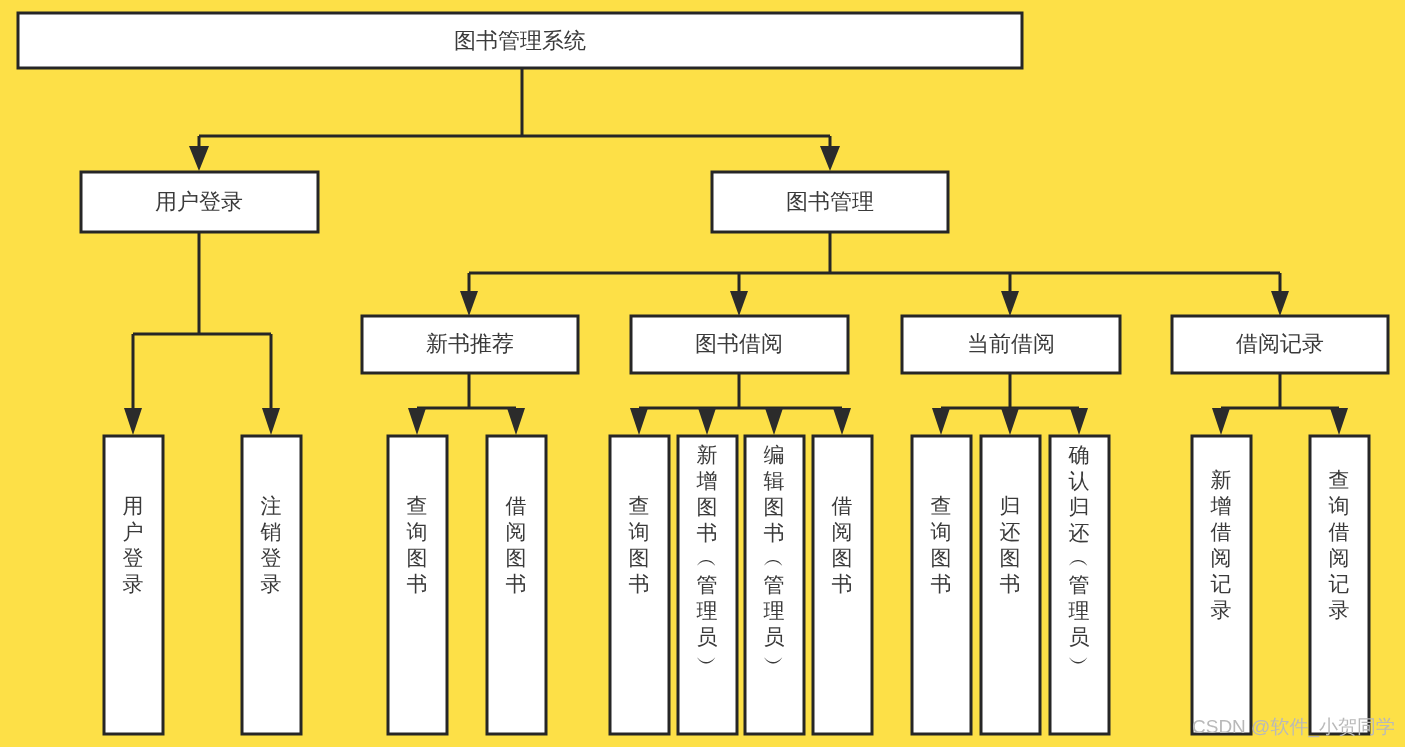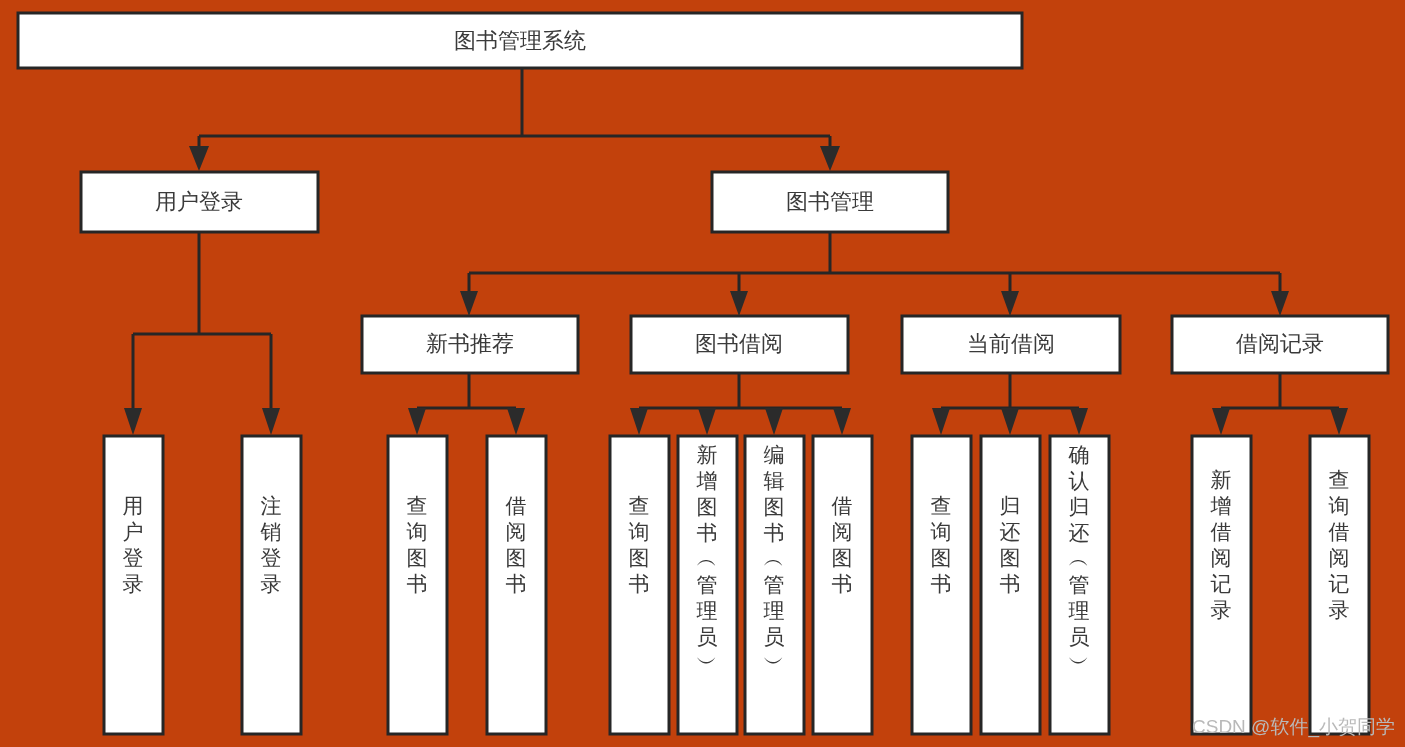--- a/index.html
+++ b/index.html
@@ -7,21 +7,21 @@
     padding: 0;
     background: #ffffff;
   }
   body {
     font-family: "Liberation Sans", "DejaVu Sans", sans-serif;
   }
   #diagram-root {
     position: relative;
     width: 1405px;
     height: 747px;
-    background: #c2410c;
+    background: #fde047;
     overflow: hidden;
   }
   svg.diagram-canvas {
     position: absolute;
     left: 0;
     top: 0;
     width: 1405px;
     height: 747px;
     display: block;
   }

